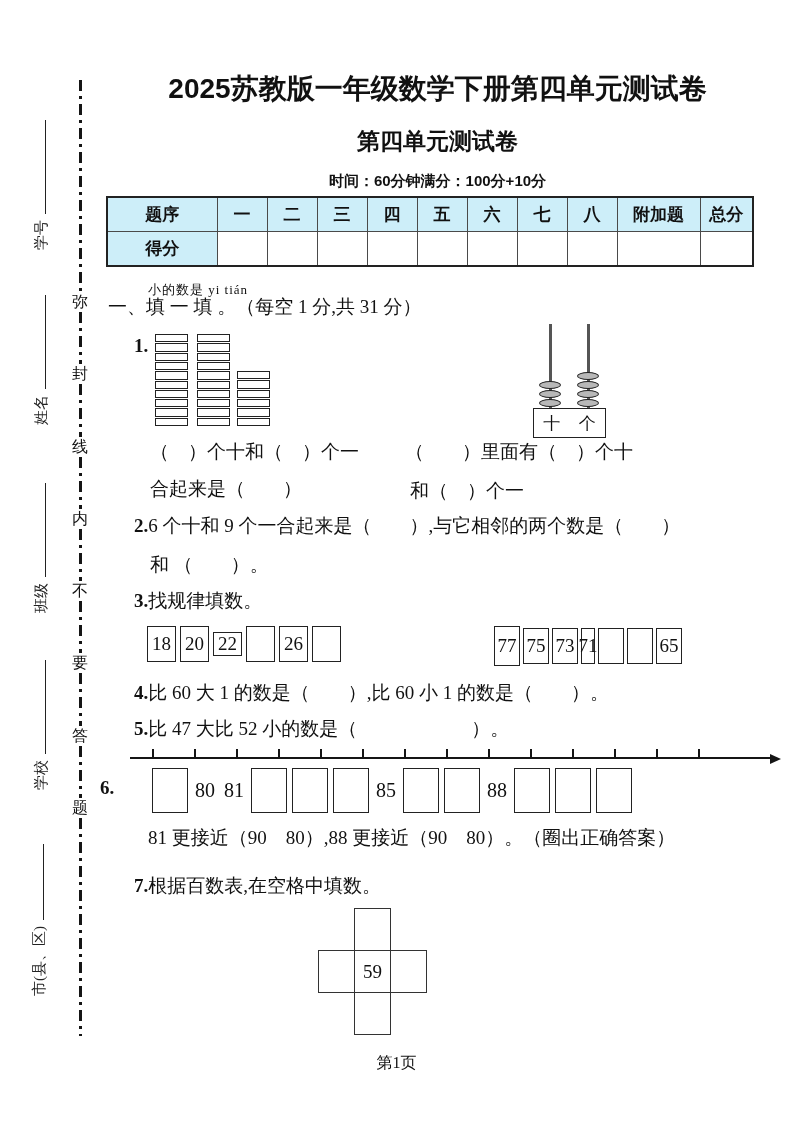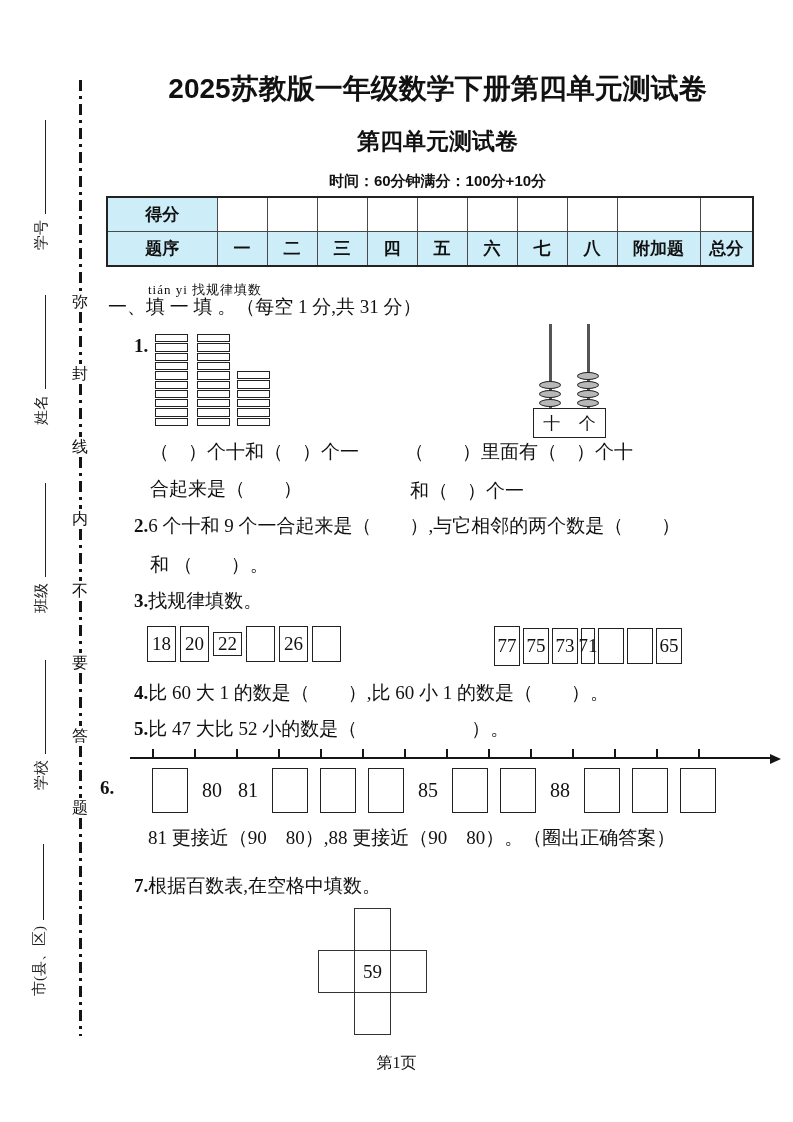--- a/index.html
+++ b/index.html
@@ -129,50 +129,50 @@
           <col style="width: 50px;">
           <col style="width: 50px;">
           <col style="width: 50px;">
           <col style="width: 50px;">
           <col style="width: 50px;">
           <col style="width: 50px;">
           <col style="width: 83px;">
           <col style="width: 53px;">
         </colgroup>
         <tbody>
-          <tr>
-            <td style="background: rgb(205, 238, 249);">得分</td>
-            <td></td>
-            <td></td>
-            <td></td>
-            <td></td>
-            <td></td>
-            <td></td>
-            <td></td>
-            <td></td>
-            <td></td>
-            <td></td>
-          </tr>
           <tr>
             <td style="background: rgb(205, 238, 249);">题序</td>
             <td style="background: rgb(205, 238, 249);">一</td>
             <td style="background: rgb(205, 238, 249);">二</td>
             <td style="background: rgb(205, 238, 249);">三</td>
             <td style="background: rgb(205, 238, 249);">四</td>
             <td style="background: rgb(205, 238, 249);">五</td>
             <td style="background: rgb(205, 238, 249);">六</td>
             <td style="background: rgb(205, 238, 249);">七</td>
             <td style="background: rgb(205, 238, 249);">八</td>
             <td style="background: rgb(205, 238, 249);">附加题</td>
             <td style="background: rgb(205, 238, 249);">总分</td>
           </tr>
+          <tr>
+            <td style="background: rgb(205, 238, 249);">得分</td>
+            <td></td>
+            <td></td>
+            <td></td>
+            <td></td>
+            <td></td>
+            <td></td>
+            <td></td>
+            <td></td>
+            <td></td>
+            <td></td>
+          </tr>
         </tbody>
       </table>
 
-    <div class="pinyin">tián yi 找规律填数</div>
+    <div class="pinyin">小的数是 yi tián</div>
     <div class="abs qtext" style="top:295px;left:8px;">一、填 一 填 。（每空 1 分,共 31 分）</div>
 
     <div class="abs qtext qnum" style="top:334px;left:34px;">1.</div>
     <div id="q1-stacks">
         <div class="stack" style="left: 55px; top: 334px; height: 92px; grid-template-rows: repeat(10, 1fr);">
           <div class="cell"></div>
           <div class="cell"></div>
           <div class="cell"></div>
           <div class="cell"></div>
           <div class="cell"></div>
@@ -264,21 +264,21 @@
         <div class="tick" style="left: 274px;"></div>
         <div class="tick" style="left: 316px;"></div>
         <div class="tick" style="left: 358px;"></div>
         <div class="tick" style="left: 400px;"></div>
         <div class="tick" style="left: 442px;"></div>
         <div class="tick" style="left: 484px;"></div>
         <div class="tick" style="left: 526px;"></div>
         <div class="tick" style="left: 568px;"></div>
       </div>
     <div class="abs qtext qnum" style="top:776px;left:0px;">6.</div>
-    <div class="box-row" id="q6-seq" style="top:768px;left:52px;gap:12px;">
+    <div class="box-row" id="q6-seq" style="top:768px;left:52px;gap:5px;">
         <div class="nbox" style="width: 36px; height: 45px;"></div>
         <span class="seq-label">80</span>
         <span class="seq-label">81</span>
         <div class="nbox" style="width: 36px; height: 45px;"></div>
         <div class="nbox" style="width: 36px; height: 45px;"></div>
         <div class="nbox" style="width: 36px; height: 45px;"></div>
         <span class="seq-label">85</span>
         <div class="nbox" style="width: 36px; height: 45px;"></div>
         <div class="nbox" style="width: 36px; height: 45px;"></div>
         <span class="seq-label">88</span>

